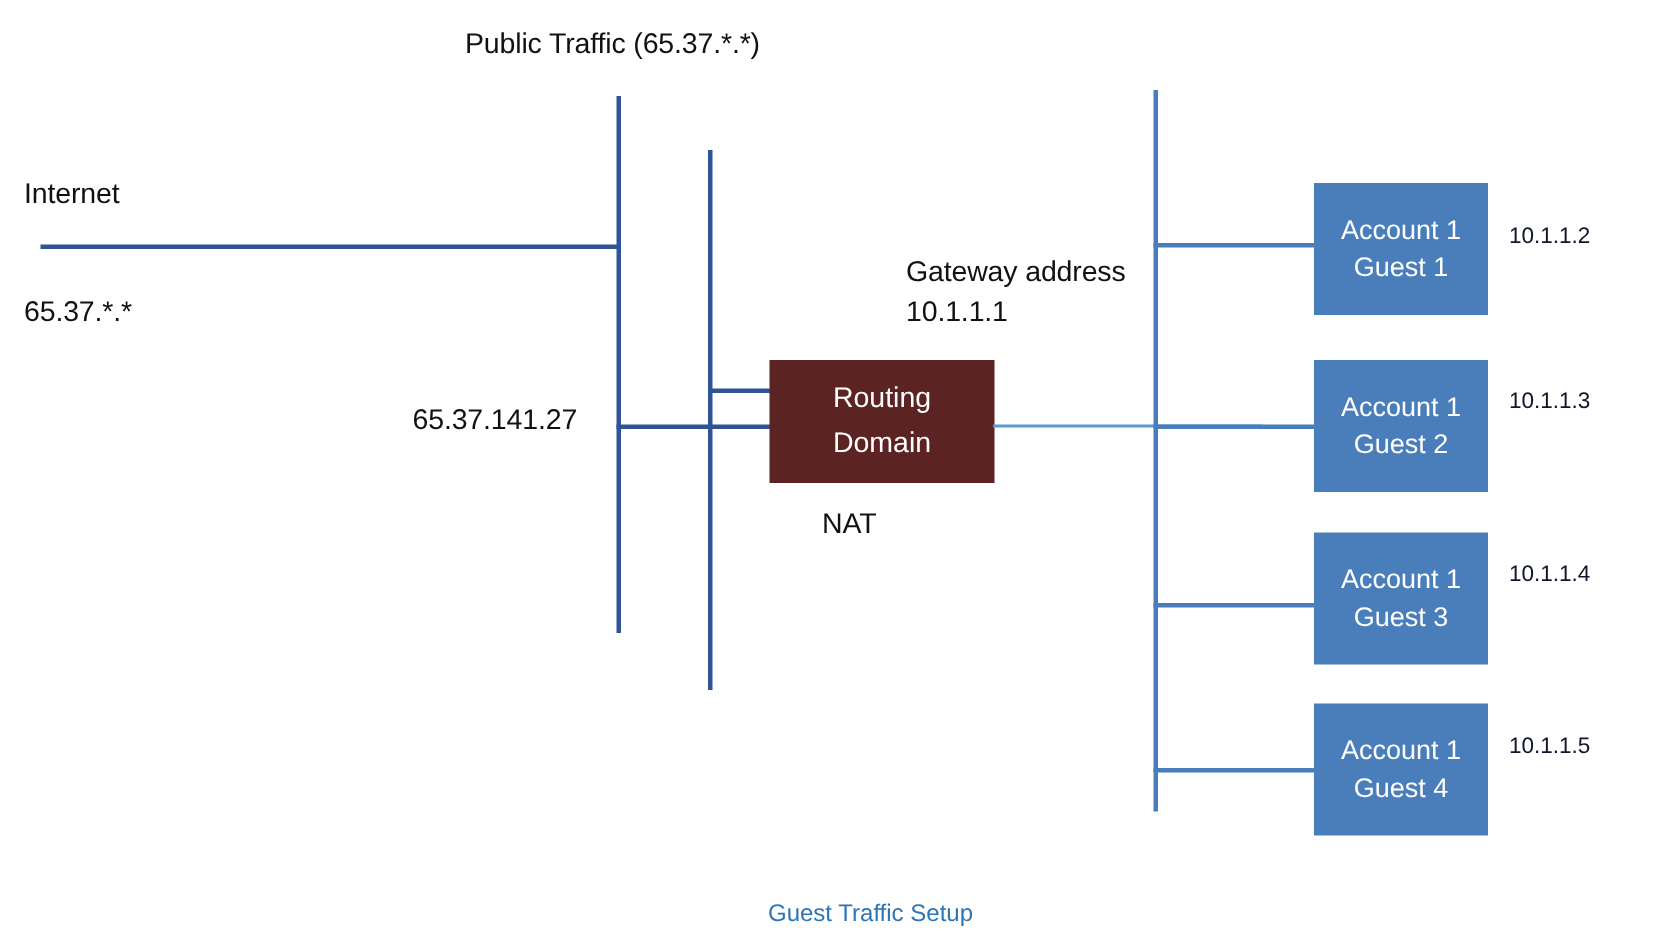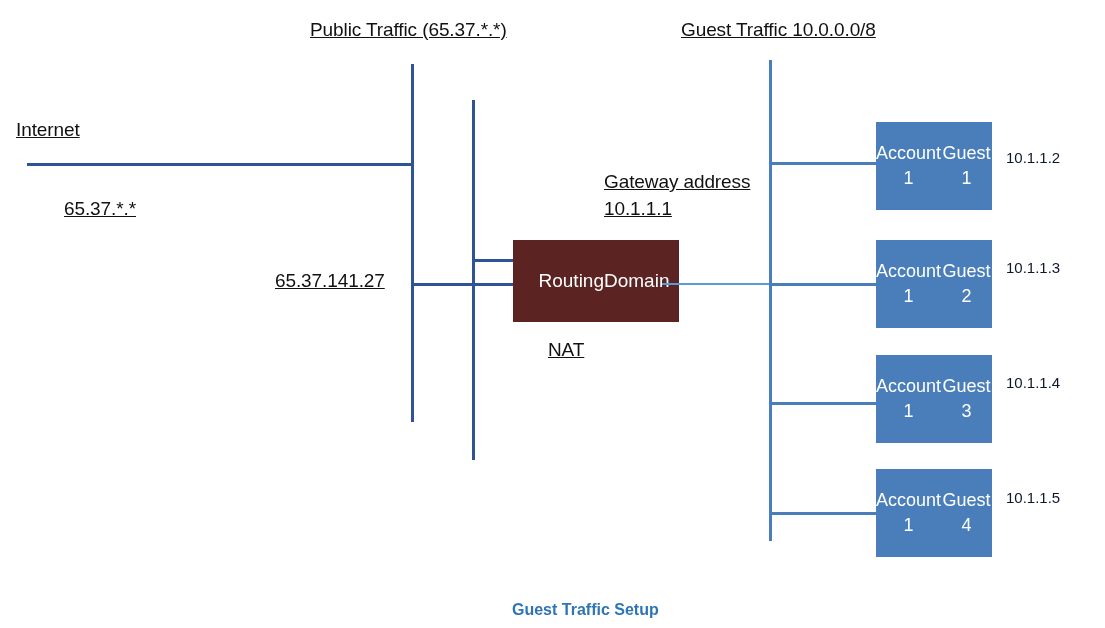--- a/index.html
+++ b/index.html
@@ -19,21 +19,20 @@
     overflow: hidden;
   }
   .label {
     position: absolute;
     color: #111111;
     font-family: "Liberation Sans", sans-serif;
     font-size: 19px;
     line-height: 26px;
     white-space: pre;
     letter-spacing: -0.1px;
-    text-decoration: underline;
   }
   .hline {
     position: absolute;
     height: 0;
     border-top-style: solid;
   }
   .vline {
     position: absolute;
     width: 0;
     border-left-style: solid;
@@ -46,21 +45,21 @@
     border-color: #5B9BD5;
     border-width: 2px;
   }
   .link-med {
     border-color: #4A7EBB;
     border-width: 3px;
   }
   .node-box {
     position: absolute;
     display: flex;
-    flex-direction: row;
+    flex-direction: column;
     align-items: center;
     justify-content: center;
     text-align: center;
     color: #ffffff;
     font-family: "Liberation Sans", sans-serif;
     font-size: 18px;
     line-height: 25px;
   }
   .guest-box {
     background: #4A7EBB;
@@ -72,53 +71,52 @@
   }
   .ip-label {
     position: absolute;
     color: #0f172a;
     font-size: 15px;
     white-space: pre;
   }
   .caption {
     position: absolute;
     color: #2E75B6;
-    font-weight: bold;
+    font-weight: normal;
     font-size: 16px;
     white-space: pre;
   }
 </style>
 </head>
 <body>
 
 <div id="canvas">
 
   <div class="label" style="left:310px; top:17px;">Public Traffic (65.37.*.*)</div>
 
 
-  <div class="label" style="left:681px; top:17px;">Guest Traffic 10.0.0.0/8</div>
 
   <div class="label" style="left:16px; top:117px;">Internet</div>
 
-  <div class="label" style="left:16px; top:196px;margin-left:48px;">65.37.*.*</div>
+  <div class="label" style="left:16px; top:196px;">65.37.*.*</div>
 
   <div class="hline trunk-dark" style="left:27px; top:163px; width:386px;"></div>
 
   <div class="vline trunk-dark" style="left:411px; top:64px; height:358px;"></div>
 
   <div class="vline trunk-dark" style="left:472px; top:100px; height:360px;"></div>
 
 
   <div class="label" style="left:275px; top:268px;">65.37.141.27</div>
 
   <div class="hline trunk-dark" style="left:472px; top:259px; width:43px;"></div>
 
   <div class="hline trunk-dark" style="left:411px; top:283px; width:104px;"></div>
 
-  <div class="node-box router-box" style="left:513px; top:240px; width:150px; height:82px;padding-left:16px;">
+  <div class="node-box router-box" style="left:513px; top:240px; width:150px; height:82px;">
     <span>Routing</span>
     <span>Domain</span>
   </div>
 
   <div class="hline link-thin" style="left:662px; top:283px; width:180px;"></div>
 
   <div class="label" style="left:548px; top:337px;">NAT</div>
 
 
   <div class="label" style="left:604px; top:169px;">Gateway address</div>

